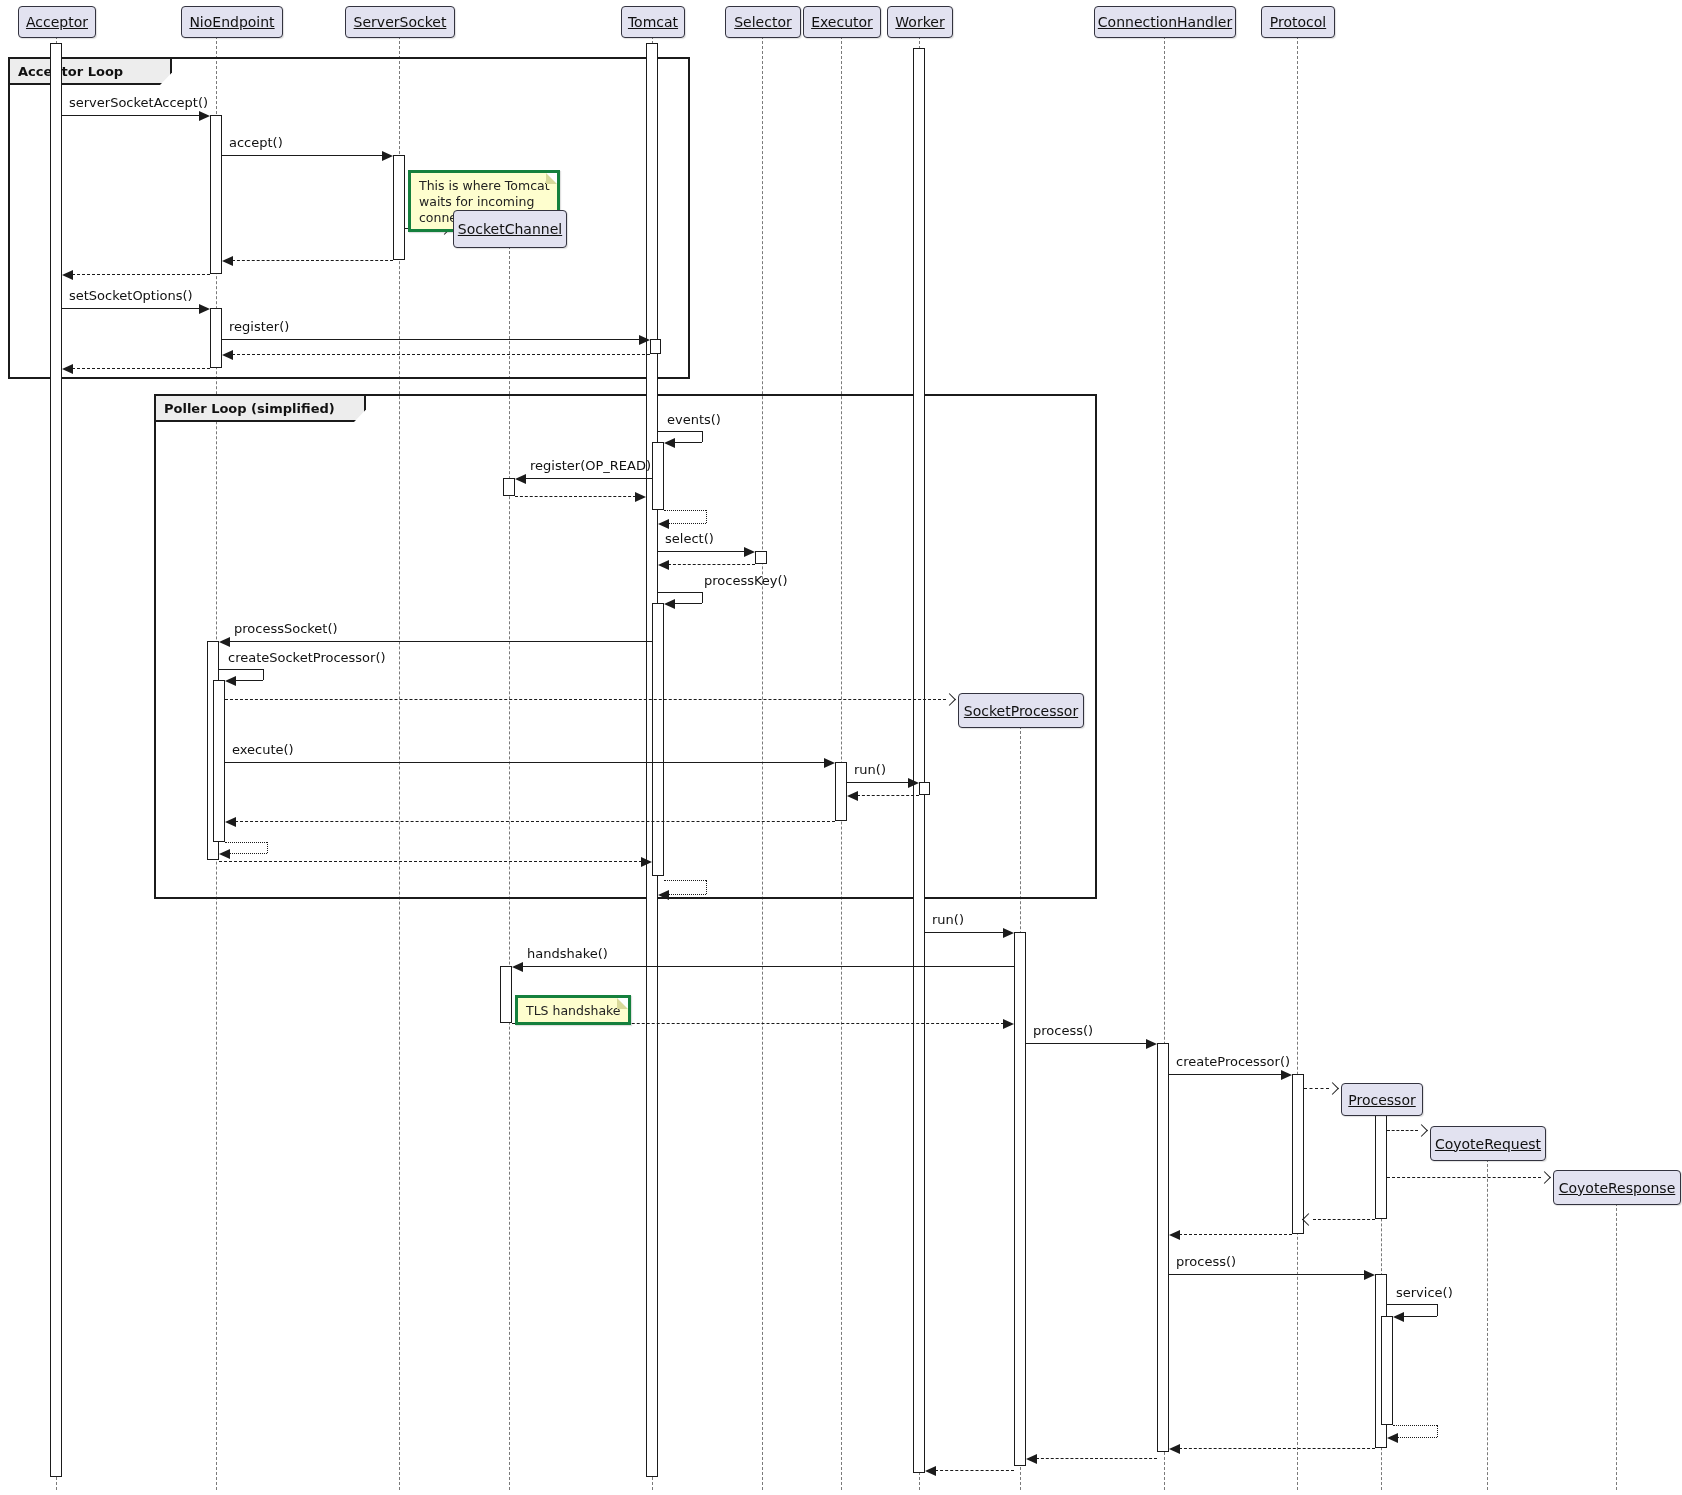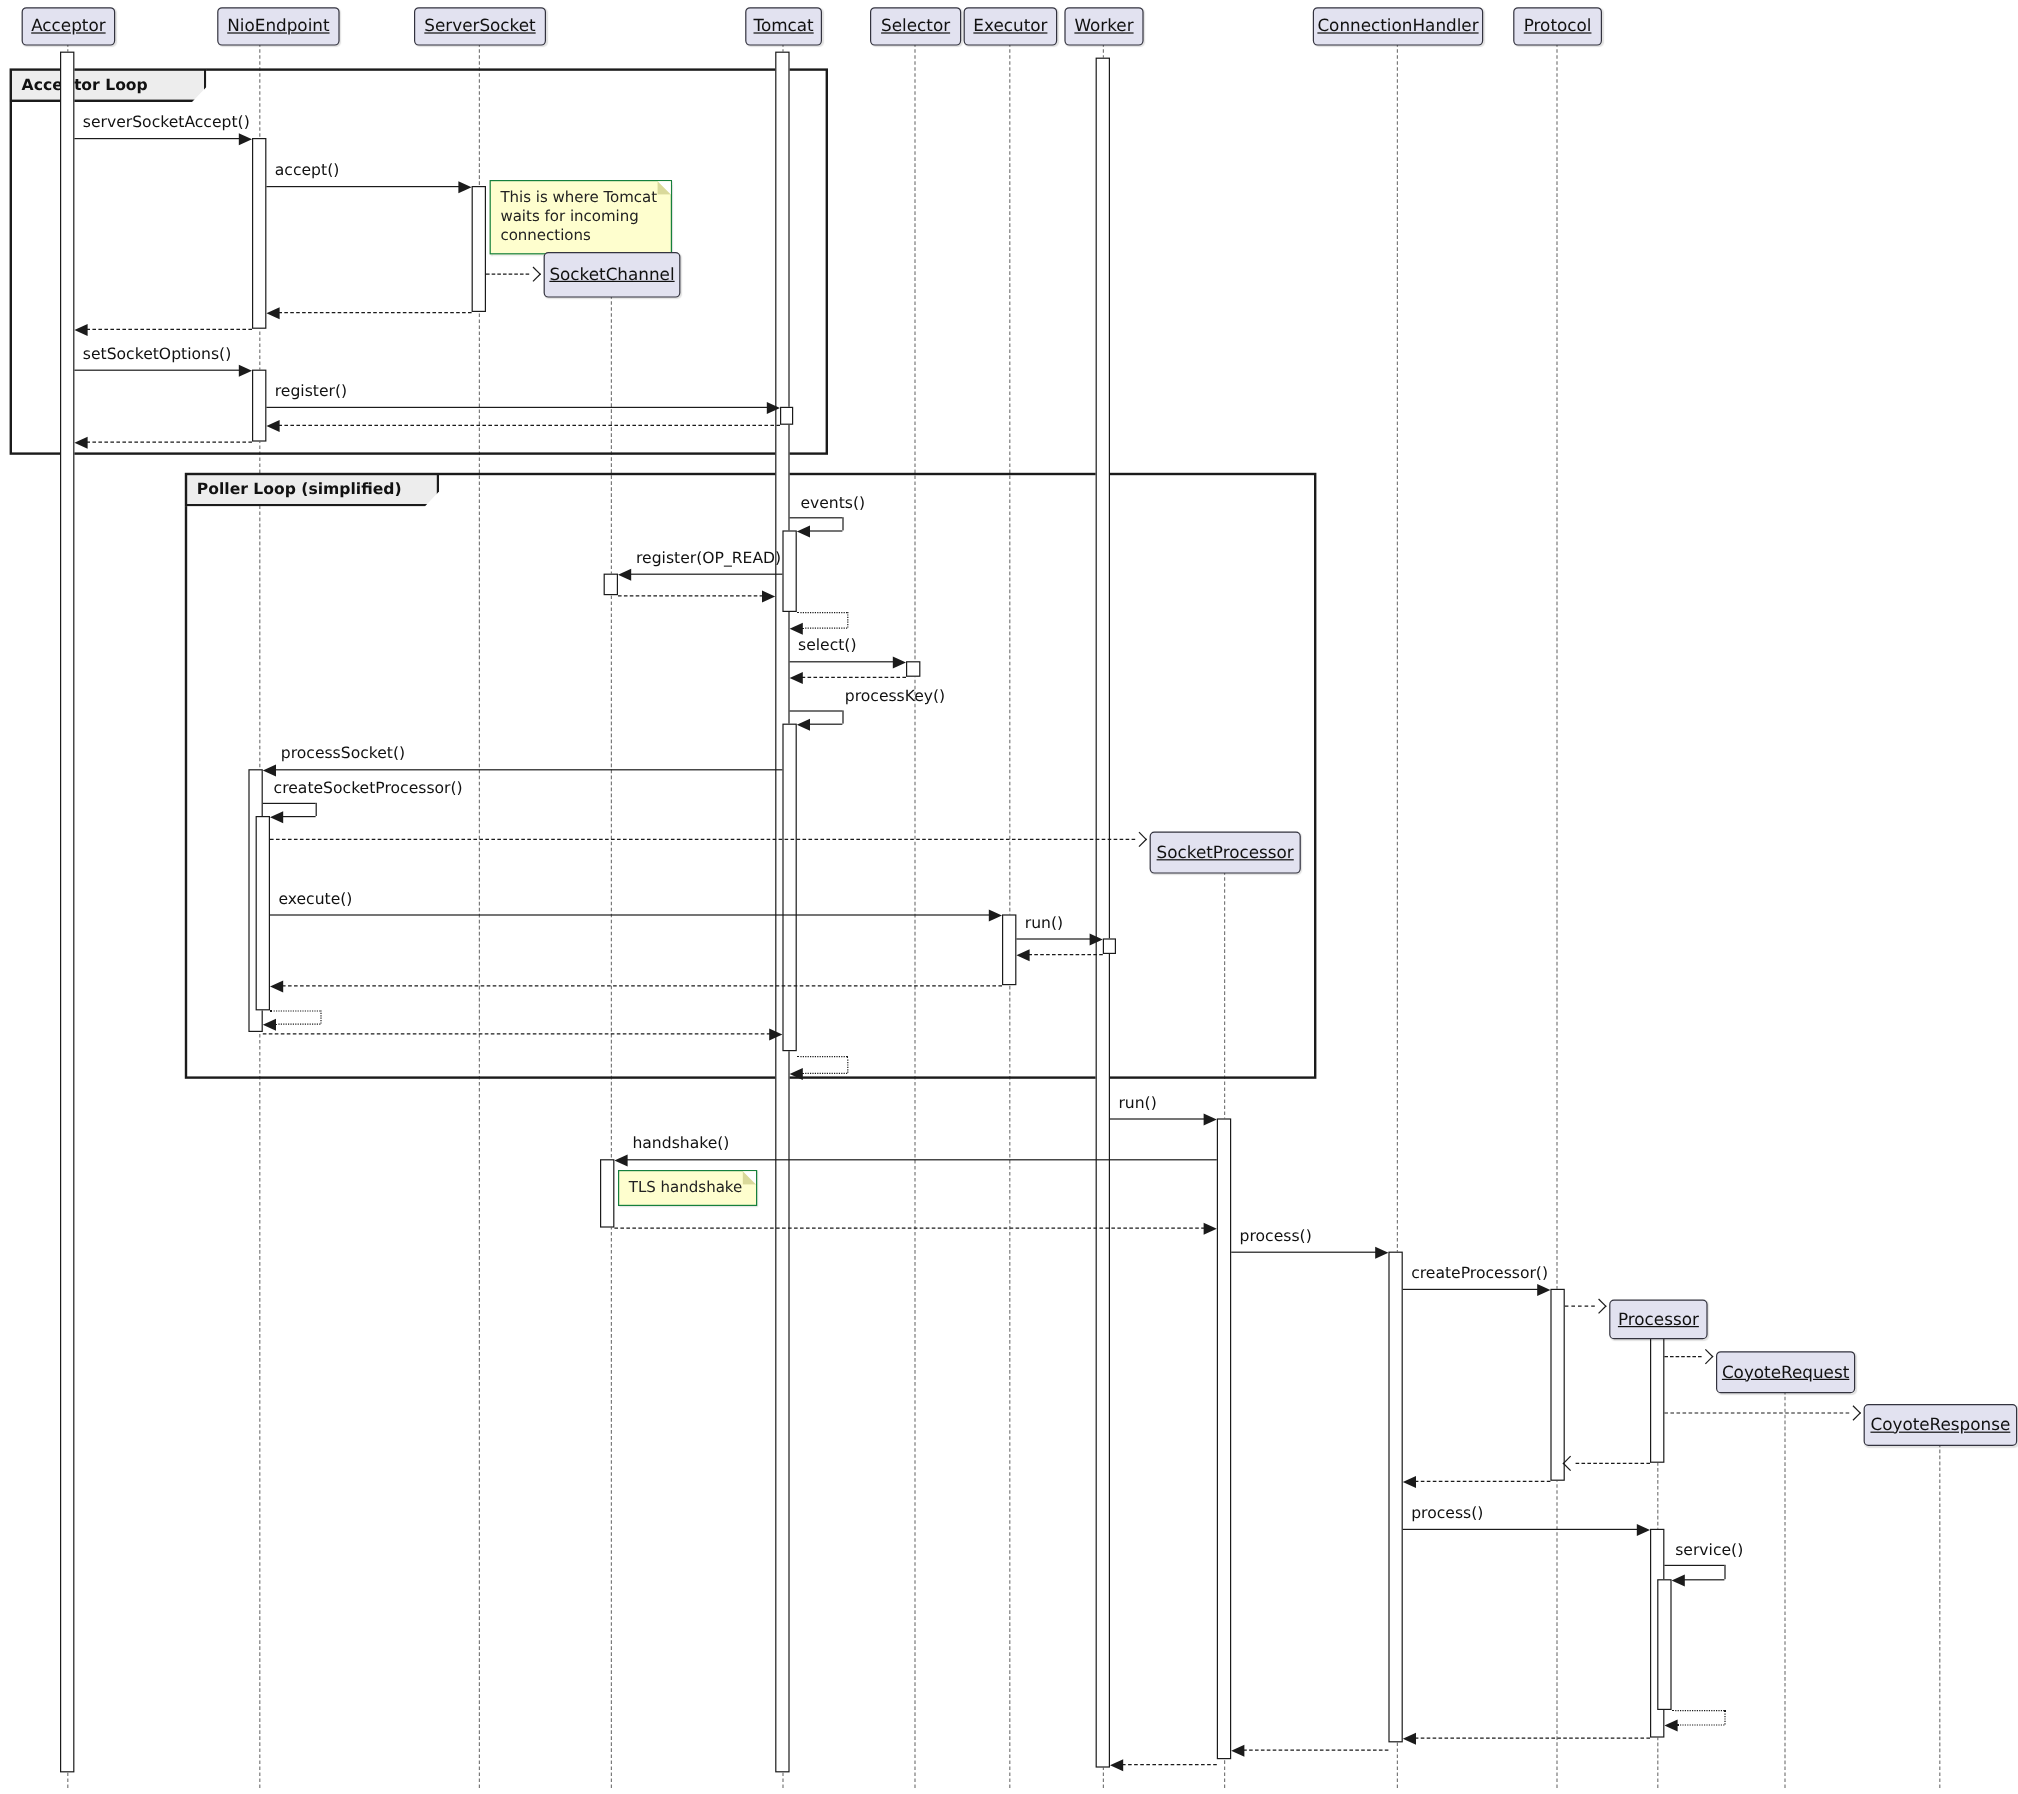--- a/index.html
+++ b/index.html
@@ -23,23 +23,23 @@
   .vdotted{border-left:1.5px dotted #1b1b1b;}
   .ah-right{position:absolute;width:0;height:0;border-top:5px solid transparent;
             border-bottom:5px solid transparent;border-left:11px solid #1b1b1b;}
   .ah-left{position:absolute;width:0;height:0;border-top:5px solid transparent;
            border-bottom:5px solid transparent;border-right:11px solid #1b1b1b;}
   .chev-right{position:absolute;width:8px;height:8px;border-top:1.5px solid #1b1b1b;
               border-right:1.5px solid #1b1b1b;transform:rotate(45deg);}
   .chev-left{position:absolute;width:8px;height:8px;border-top:1.5px solid #1b1b1b;
              border-right:1.5px solid #1b1b1b;transform:rotate(-135deg);}
   .mlabel{position:absolute;font-size:13px;color:#111;white-space:nowrap;height:17px;line-height:17px;}
-  .note{position:absolute;background:#FEFECE;border:1px solid #15803d;
+  .note{position:absolute;background:#FEFECE;border:3px solid #15803d;
         font-size:12.5px;color:#222;padding:5px 8px 4px 8px;box-sizing:border-box;
-        box-shadow:1px 1px 1px rgba(0,0,0,0.12);}
+        box-shadow:1px 1px 1px rgba(0,0,0,0.12);margin-top:20px;}
   .note::before{content:"";position:absolute;top:0;right:0;width:0;height:0;
         border-style:solid;border-width:0 11px 11px 0;border-color:#ffffff #ffffff #d9d99a #d9d99a;}
   .note-line{line-height:16px;white-space:nowrap;}
 </style>
 </head>
 <body>
 
 <div id="canvas">
     <div class="lifeline" style="left: 56px; top: 36px; height: 1454px;"></div>
     <div class="lifeline" style="left: 216px; top: 36px; height: 1454px;"></div>

